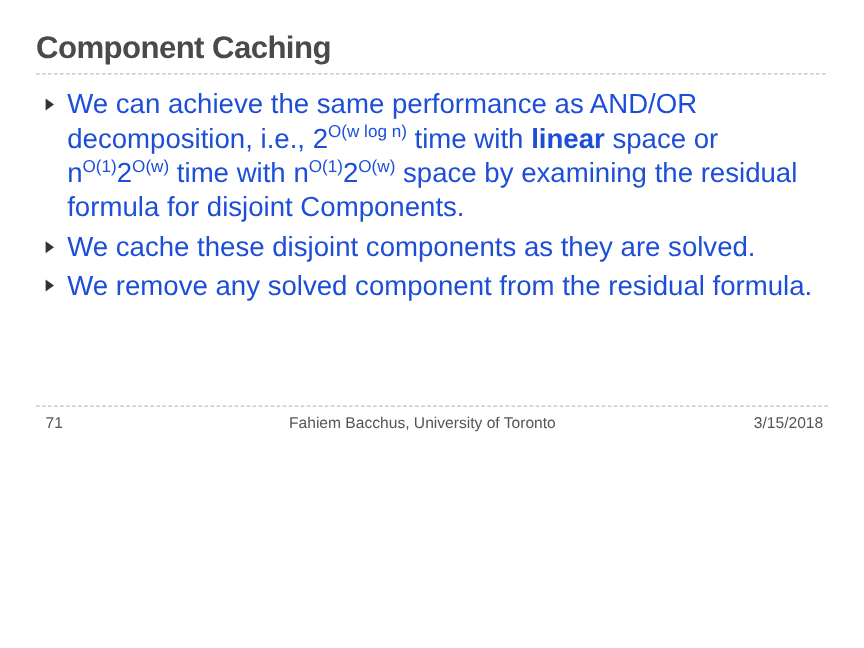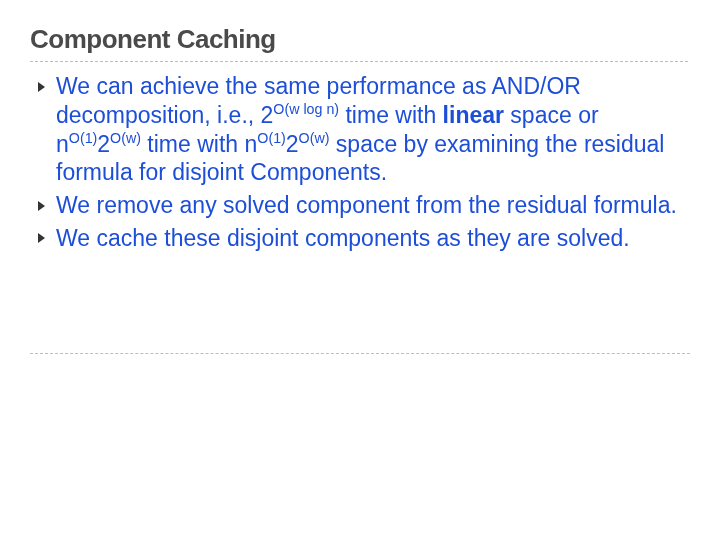--- a/index.html
+++ b/index.html
@@ -87,21 +87,26 @@
 
 <div class="slide">
 
   <h1 class="title">Component Caching</h1>
   <hr class="hr-dashed">
 
   <ul class="body">
     <li>
       <span>We can achieve the same performance as AND/OR decomposition, i.e., 2</span><span class="sup">O(w log n)</span><span> time with </span><strong>linear</strong><span> space or n</span><span class="sup">O(1)</span><span>2</span><span class="sup">O(w)</span><span> time with n</span><span class="sup">O(1)</span><span>2</span><span class="sup">O(w)</span><span> space by examining  the residual formula for disjoint Components.</span>
     </li>
+    <li>We cache these disjoint components as they are solved.</li>
     <li>We remove any solved component from the residual formula.</li>
-    <li>We cache these disjoint components as they are solved.</li>
   </ul>
 
   <div class="footer">
     <hr class="footer-hr">
+    <div class="footer-row">
+      <div class="footer-page">71</div>
+      <div class="footer-center">Fahiem Bacchus, University of Toronto</div>
+      <div class="footer-date">3/15/2018</div>
+    </div>
   </div>
 
 </div>
 
 </body></html>

